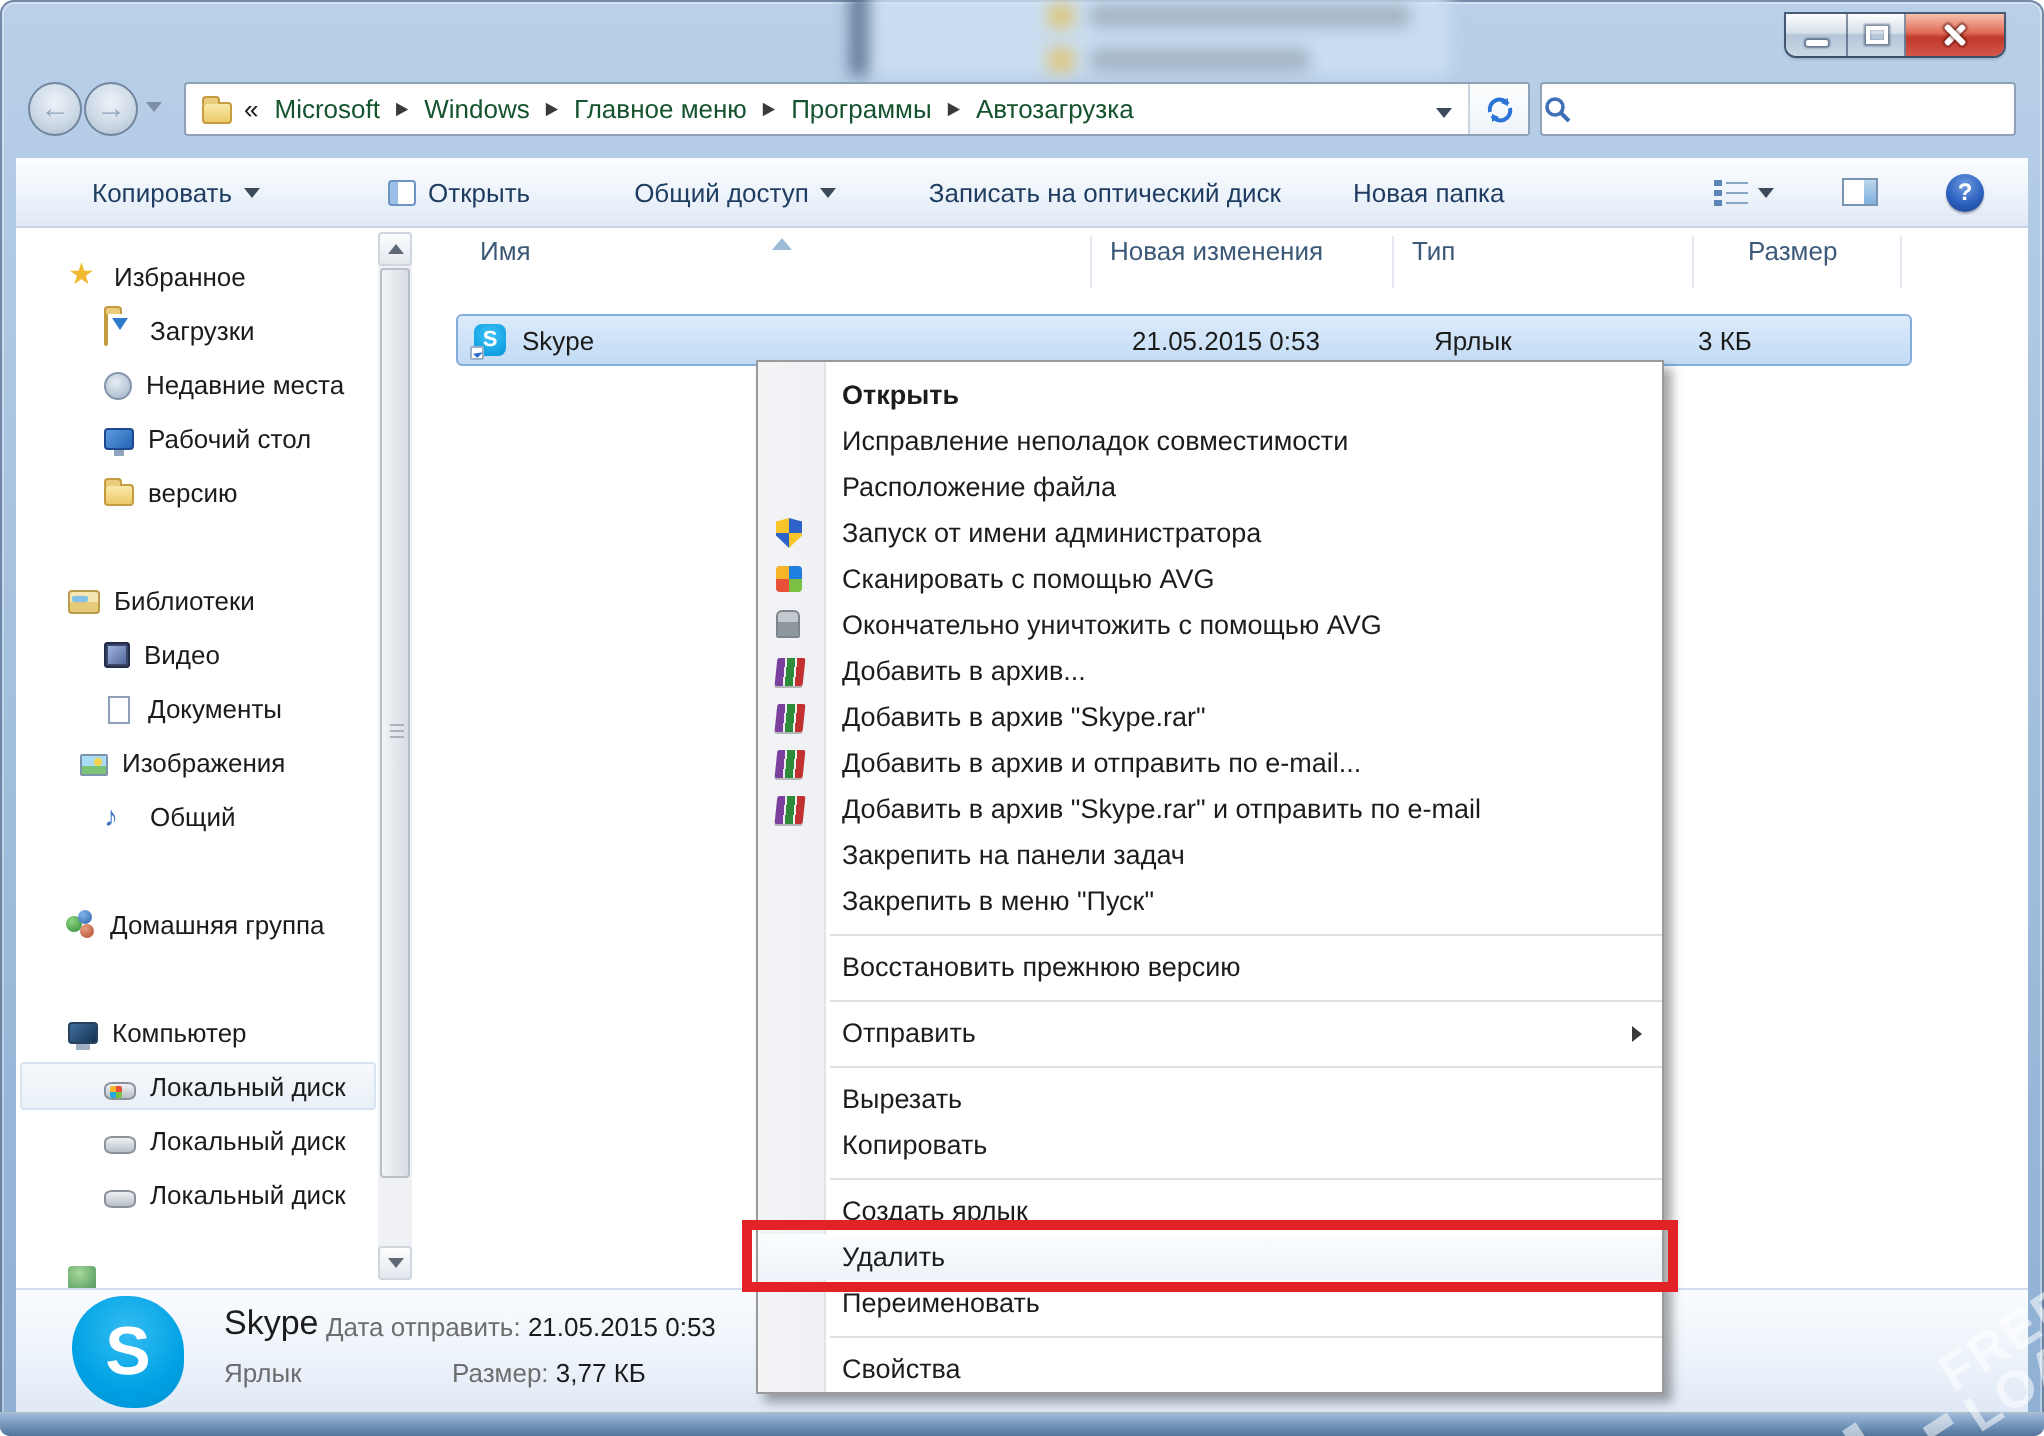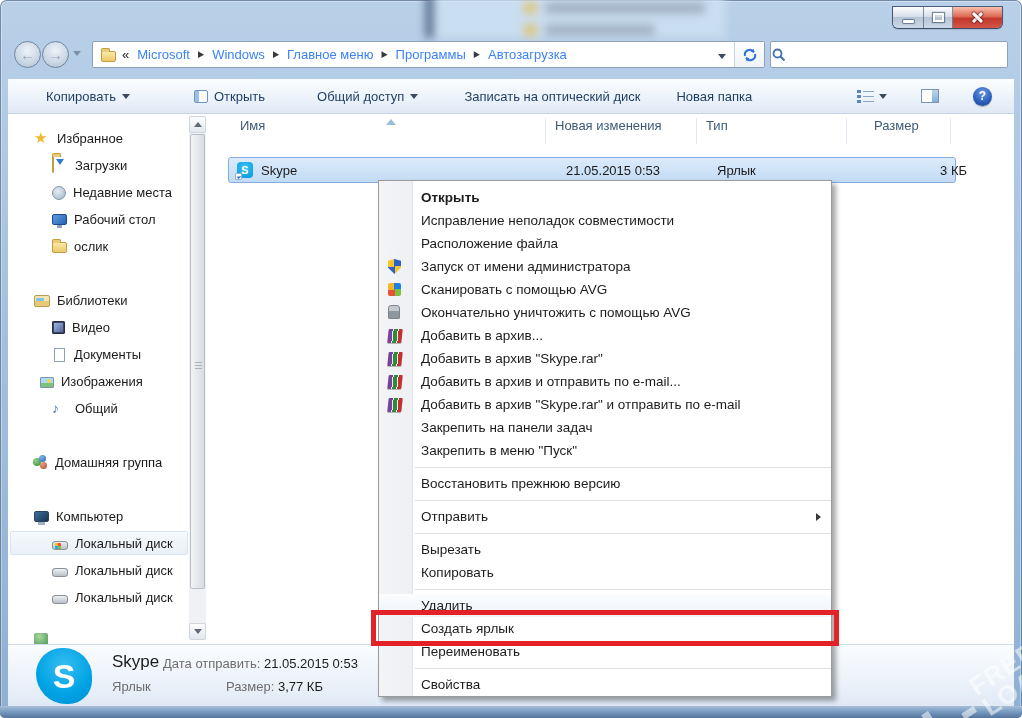--- a/index.html
+++ b/index.html
@@ -46,21 +46,21 @@
   .nav-drop { position:absolute; left:73px; top:51px; }
   .tri-down { display:inline-block; width:0; height:0; border-left:4px solid transparent;
               border-right:4px solid transparent; border-top:5px solid #7d8fa5; }
   .tri-down.dark { border-top-color:#3c4a5c; }
   .tri-right { display:inline-block; width:0; height:0; border-top:4px solid transparent;
                border-bottom:4px solid transparent; border-left:5px solid #3a3a3a; }
 
   .addr-bar { position:absolute; left:92px; top:41px; width:673px; height:27px; background:#fff;
               border:1px solid #8fa1b6; border-radius:2px; display:flex; align-items:center; }
   .crumb-zone { display:flex; align-items:center; flex:1; padding-left:6px; gap:6px; white-space:nowrap; }
-  .crumb { color:#3b82f6; padding:2px 2px; }
+  .crumb { color:#14532d; padding:2px 2px; }
   .crumb-sep { font-size:8px; color:#3a3a3a; transform:scaleY(1.1); }
   .addr-drop { padding:0 8px; }
   .refresh-zone { width:30px; height:25px; border-left:1px solid #c8d4e0; display:flex;
                   align-items:center; justify-content:center;
                   background:linear-gradient(180deg,#fdfefe,#eef4fa); }
   .search-bar { position:absolute; left:770px; top:41px; width:238px; height:27px; background:#fff;
                 border:1px solid #8fa1b6; border-radius:2px; display:flex; align-items:center; }
   .search-input { flex:1; border:none; outline:none; font-style:italic; color:#7c7c7c;
                   font-size:13px; padding:0 6px; font-family:"Liberation Sans",sans-serif; background:transparent; }
   .search-input::placeholder { color:#7c7c7c; font-style:italic; }
@@ -161,21 +161,21 @@
               border:1px solid #84acdd; border-radius:3px;
               background:linear-gradient(180deg,#dcebfb,#c2dbf4); display:flex; align-items:center; }
   .skype-ic { position:relative; width:16px; height:16px; margin-left:8px; border-radius:4px;
               background:radial-gradient(circle at 50% 35%,#3fc2f5,#0096dd); color:#fff; font-weight:bold;
               font-size:11px; text-align:center; line-height:16px; }
   .lnk-arrow { position:absolute; left:-2px; bottom:-2px; width:7px; height:7px; background:#fff;
                border:1px solid #9ab0c8; border-radius:1px; }
   .lnk-arrow::after { content:""; position:absolute; left:1px; top:1px; width:0; height:0;
                border-top:3px solid transparent; border-left:4px solid #2a6fd0; transform:rotate(-45deg); }
   .cell-date { position:absolute; left:337px; } .cell-type { position:absolute; left:488px; }
-  .cell-size { position:absolute; left:648px; width:90px; text-align:right; }
+  .cell-size { position:absolute; left:620px; width:90px; }
 
   
   .ctx-menu { position:absolute; left:378px; top:180px; width:454px; height:517px; background:#fff;
               border:1px solid #9a9a9a; box-shadow:4px 4px 5px rgba(0,0,0,.35); z-index:30; padding-top:5px; }
   .ctx-gutter { position:absolute; left:0; top:0; bottom:0; width:34px;
                 background:linear-gradient(90deg,#f3f4f6,#eff0f3); border-right:1px solid #e2e3e6; }
   .mi { position:relative; height:23px; display:flex; align-items:center; padding-left:42px;
         font-size:13.5px; color:#1c1c1c; }
   .mi.bold { font-weight:bold; }
   .mi .mi-ic { position:absolute; left:9px; top:4px; }
@@ -340,21 +340,21 @@
       <div class="srow" style="left:44px; top:67px">
         <span class="ic recent"></span>
         <span>Недавние места</span>
         </div>
       <div class="srow" style="left:44px; top:94px">
         <span class="ic monitor"></span>
         <span>Рабочий стол</span>
         </div>
       <div class="srow" style="left:44px; top:121px">
         <span class="ic folder"></span>
-        <span>ослик</span>
+        <span>версию</span>
         </div>
 
       <div class="srow" style="left:26px; top:175px">
         <span class="ic lib"></span>
         <span>Библиотеки</span>
         </div>
       <div class="srow" style="left:44px; top:202px">
         <span class="ic film"></span>
         <span>Видео</span>
         </div>
@@ -496,25 +496,25 @@
       </div>
     <div class="mi">
         <span>Вырезать</span>
       </div>
     <div class="mi">
         <span>Копировать</span>
       </div>
     <div class="mi-sep">
         <i></i>
       </div>
+    <div class="mi">
+        <span>Создать ярлык</span>
+      </div>
     <div class="mi hl">
         <span>Удалить</span>
-      </div>
-    <div class="mi">
-        <span>Создать ярлык</span>
       </div>
     <div class="mi">
         <span>Переименовать</span>
       </div>
     <div class="mi-sep">
         <i></i>
       </div>
     <div class="mi">
         <span>Свойства</span>
       </div>

